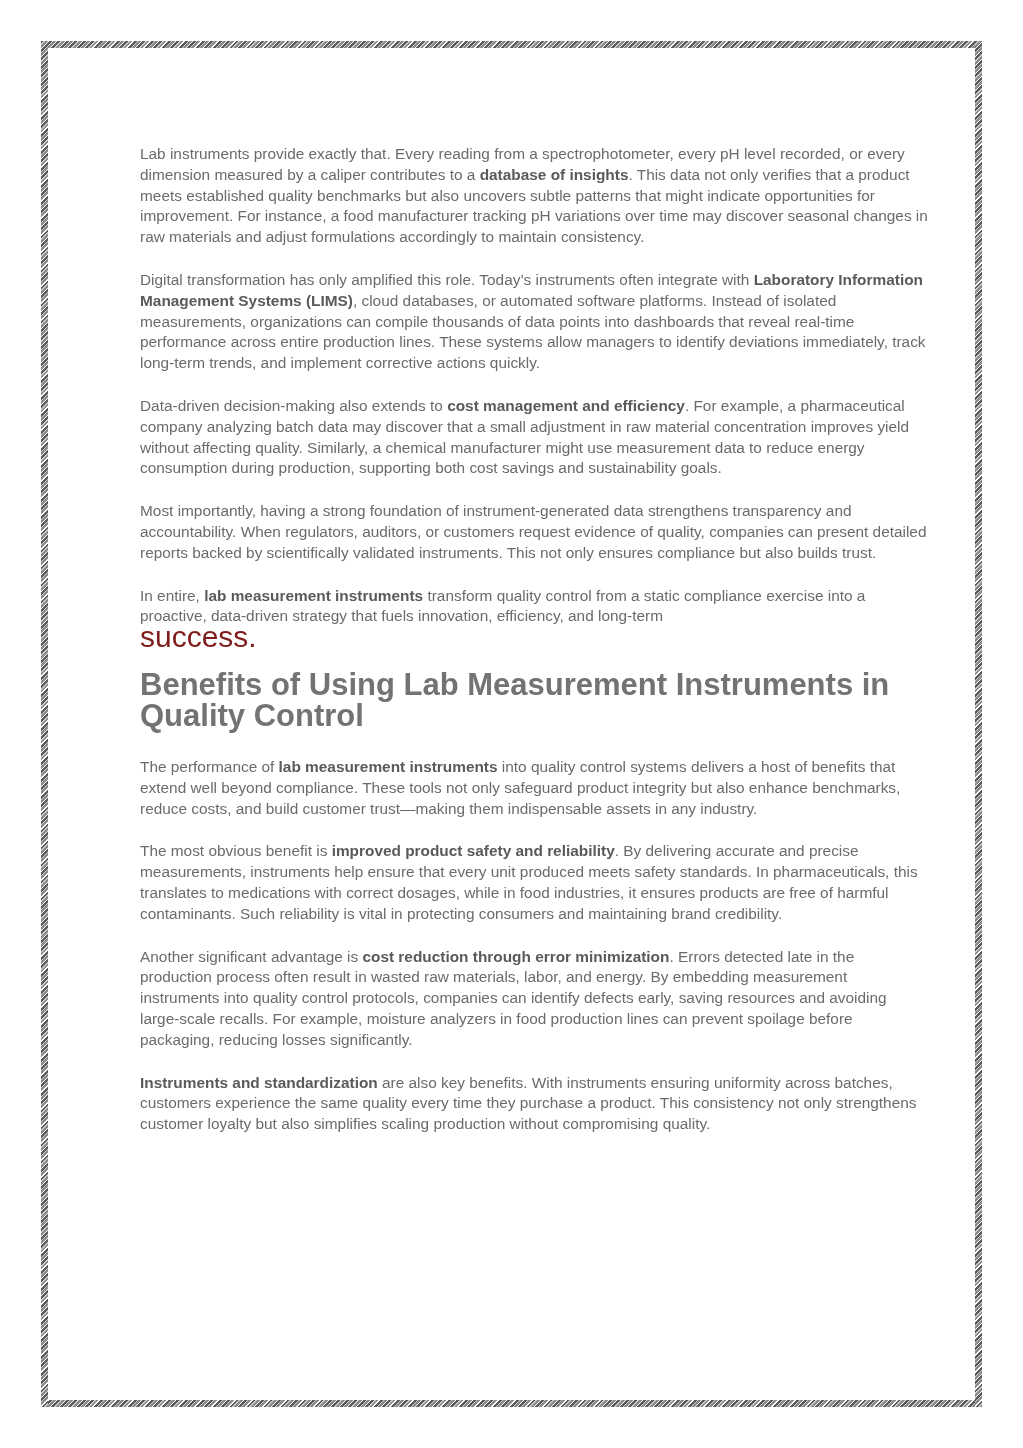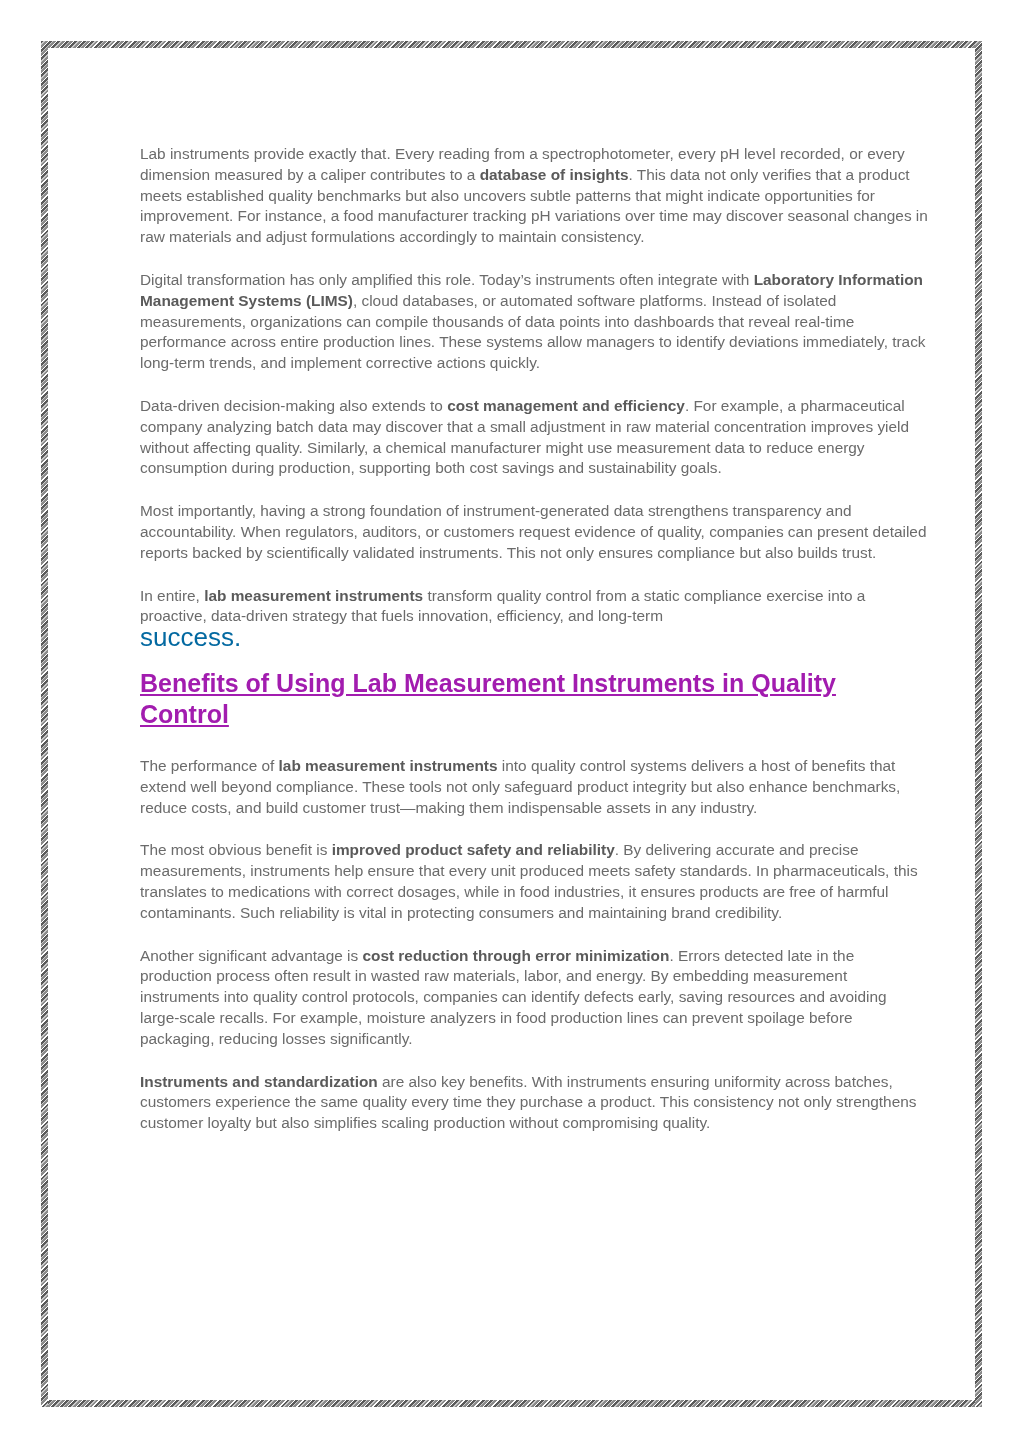--- a/index.html
+++ b/index.html
@@ -22,26 +22,25 @@
     .b-left { left: 0; top: 0; height: 1366px; }
     .b-right { right: 0; top: 0; height: 1366px; }
 
     .content {
       position: absolute; left: 140px; top: 124px; width: 790px;
       font-family: "Liberation Sans", sans-serif;
       font-size: 15.4px; line-height: 20.8px; color: #6b6b6b; margin-top: 20px;
     }
     .content p { margin: 0 0 22px 0; }
     .content b { color: #5a5a5a; font-weight: bold; }
-    .success { font-size: 26px; color: #0369a1; }
+    .success { font-size: 30px; color: #7f1d1d; }
     .heading {
       font-family: "Liberation Sans", sans-serif;
-      font-size: 25px; line-height: 31px; font-weight: bold; color: #a21caf;
+      font-size: 31px; line-height: 31px; font-weight: bold; color: #737373;
       margin: 16px 0 26px 0;
-      text-decoration: underline;
     }
   </style>
 </head>
 <body>
 
 <div class="frame">
   <div class="border-h b-top"></div>
   <div class="border-h b-bottom"></div>
   <div class="border-v b-left"></div>
   <div class="border-v b-right"></div>

